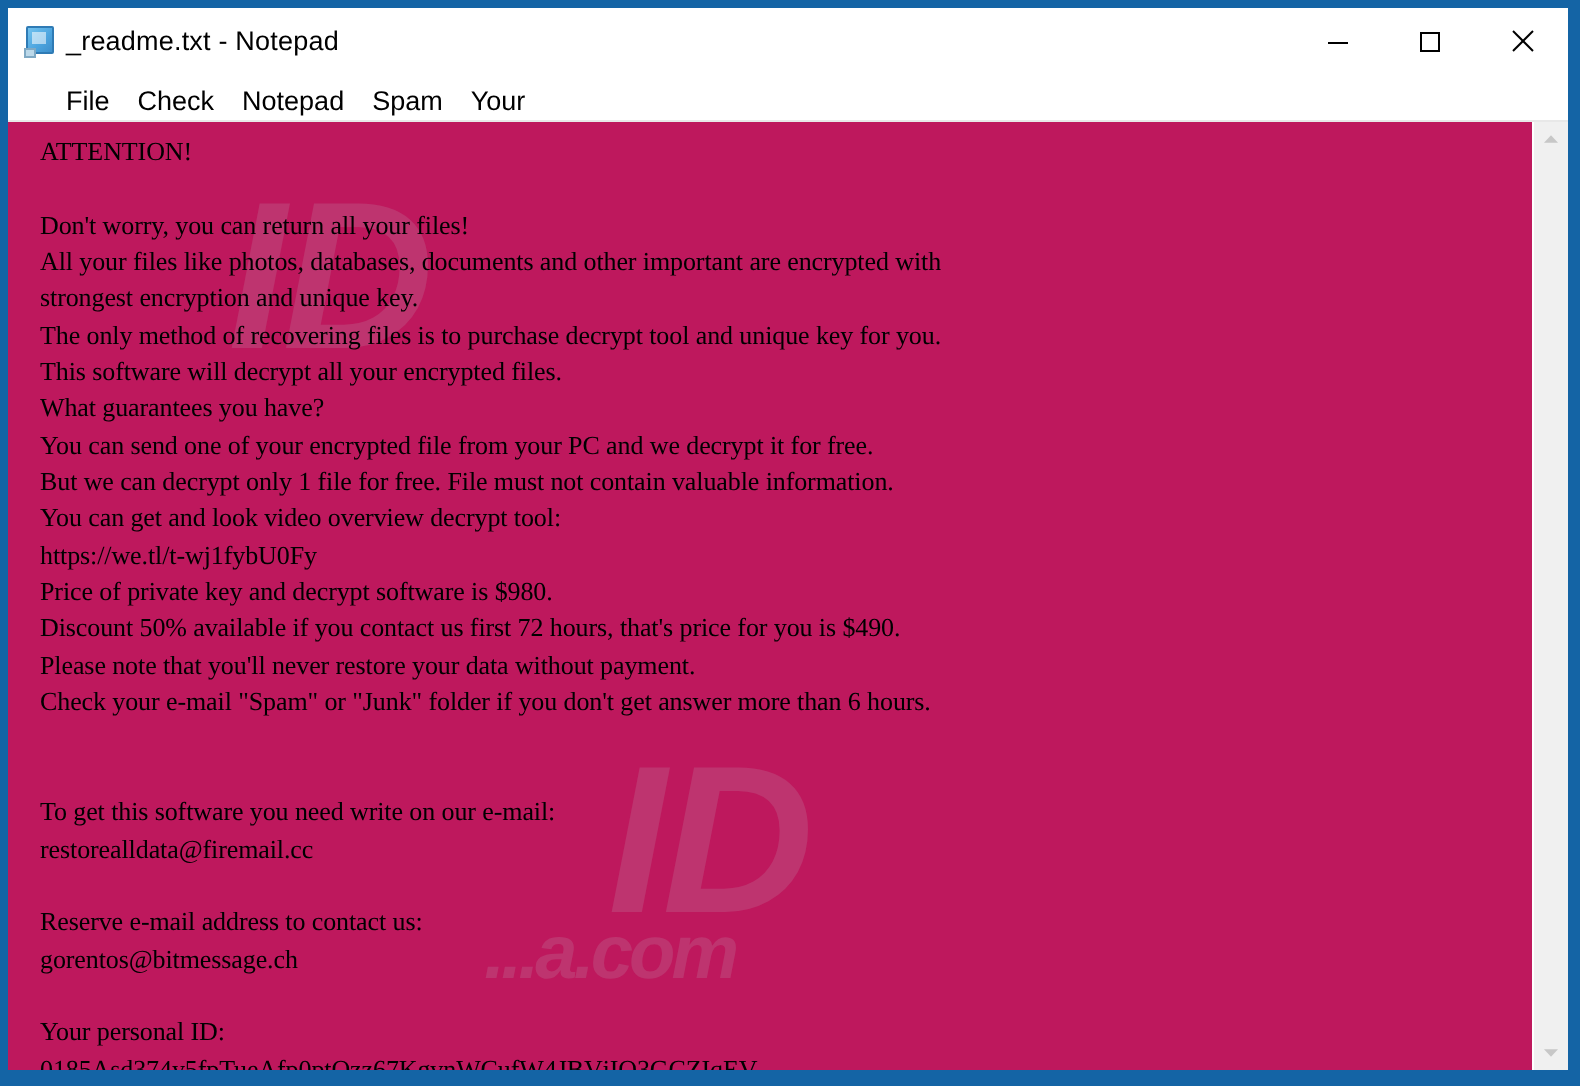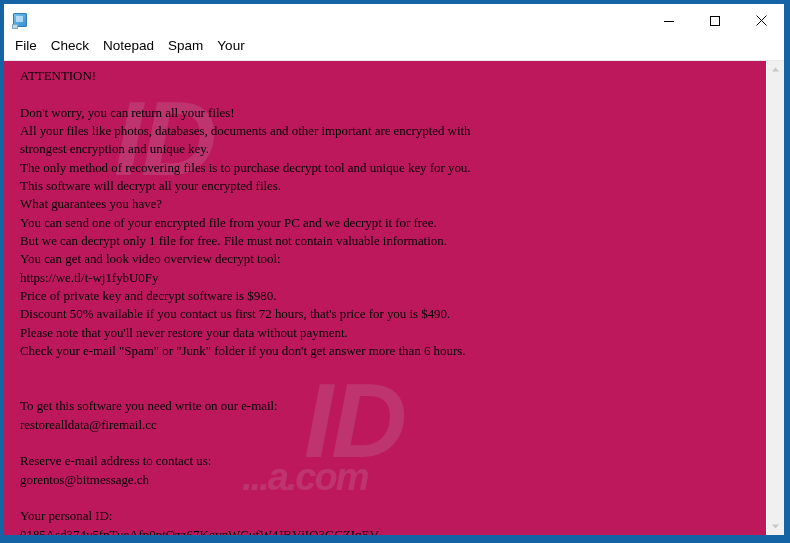--- a/index.html
+++ b/index.html
@@ -110,22 +110,22 @@
     padding: 0;
   }
   .win-btn svg { display: block; }
 
   
   .menubar {
     height: 23px;
     min-height: 23px;
     background: #ffffff;
     display: flex;
-    align-items: flex-start;
-    padding-left: 9px;
+    align-items: flex-end;
+    padding-left: 27px;
     border-bottom: 1px solid #e8e8e8;
   }
   .menu-item {
     font-size: 13.5px;
     color: #000000;
     padding: 1px 7px 2px 7px;
     white-space: nowrap;
     cursor: default;
   }
   .menu-item:first-child { padding-left: 2px; }
@@ -205,20 +205,21 @@
 <body>
 
 <div class="window">
   <div class="window-inner">
 
     <div class="titlebar">
       <span class="app-icon">
         <span class="sheet"></span>
         <span class="fold"></span>
       </span>
+      <span class="title-text">_readme.txt - Notepad</span>
 
       <div class="win-controls">
         <button class="win-btn">
           <svg width="12" height="12" viewBox="0 0 12 12">
             <line x1="1" y1="6.5" x2="11" y2="6.5" stroke="#000" stroke-width="1"></line>
           </svg>
         </button>
         <button class="win-btn">
           <svg width="12" height="12" viewBox="0 0 12 12">
             <rect x="1.5" y="1.5" width="9" height="9" fill="none" stroke="#000" stroke-width="1"></rect>

